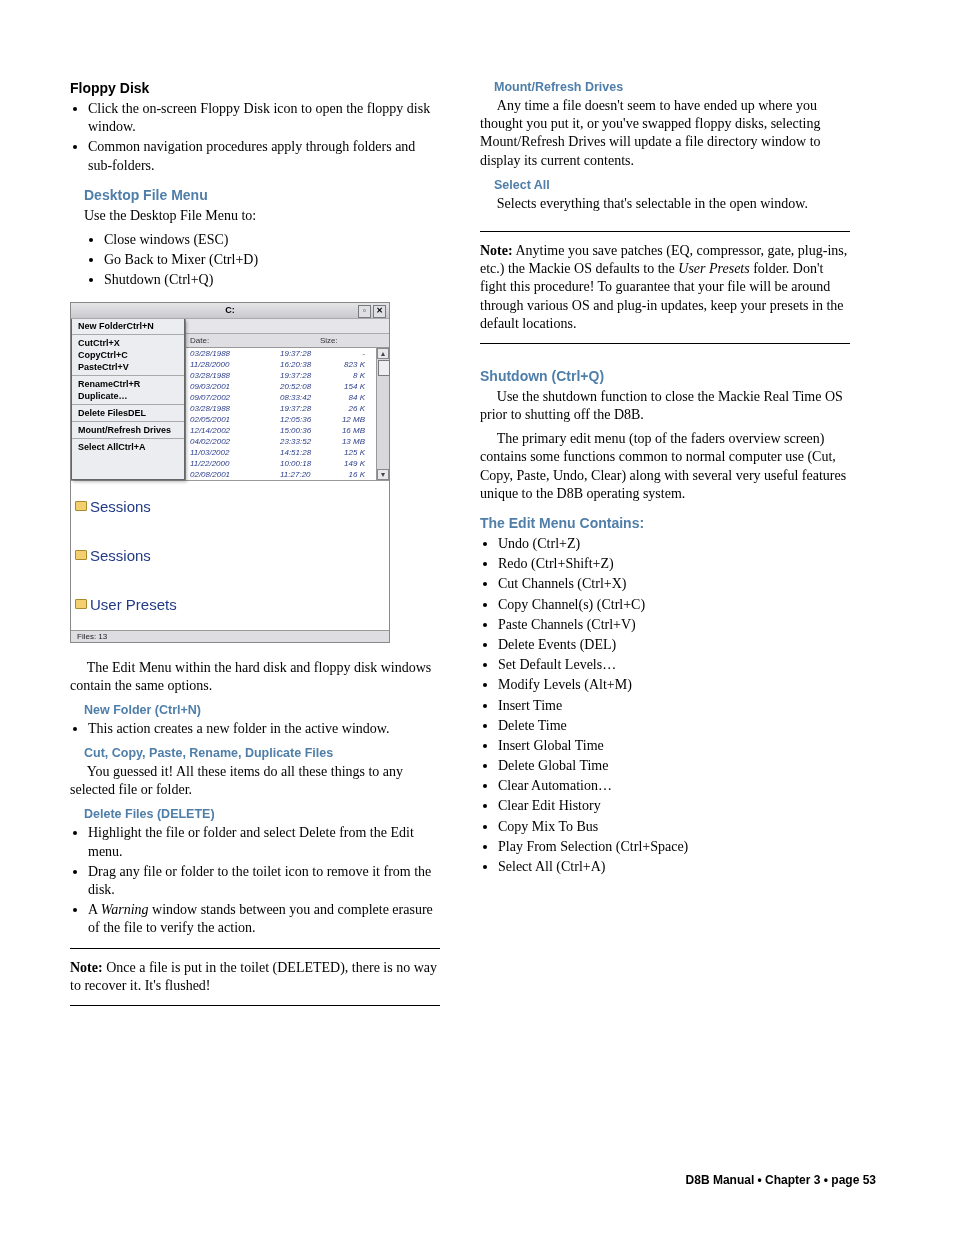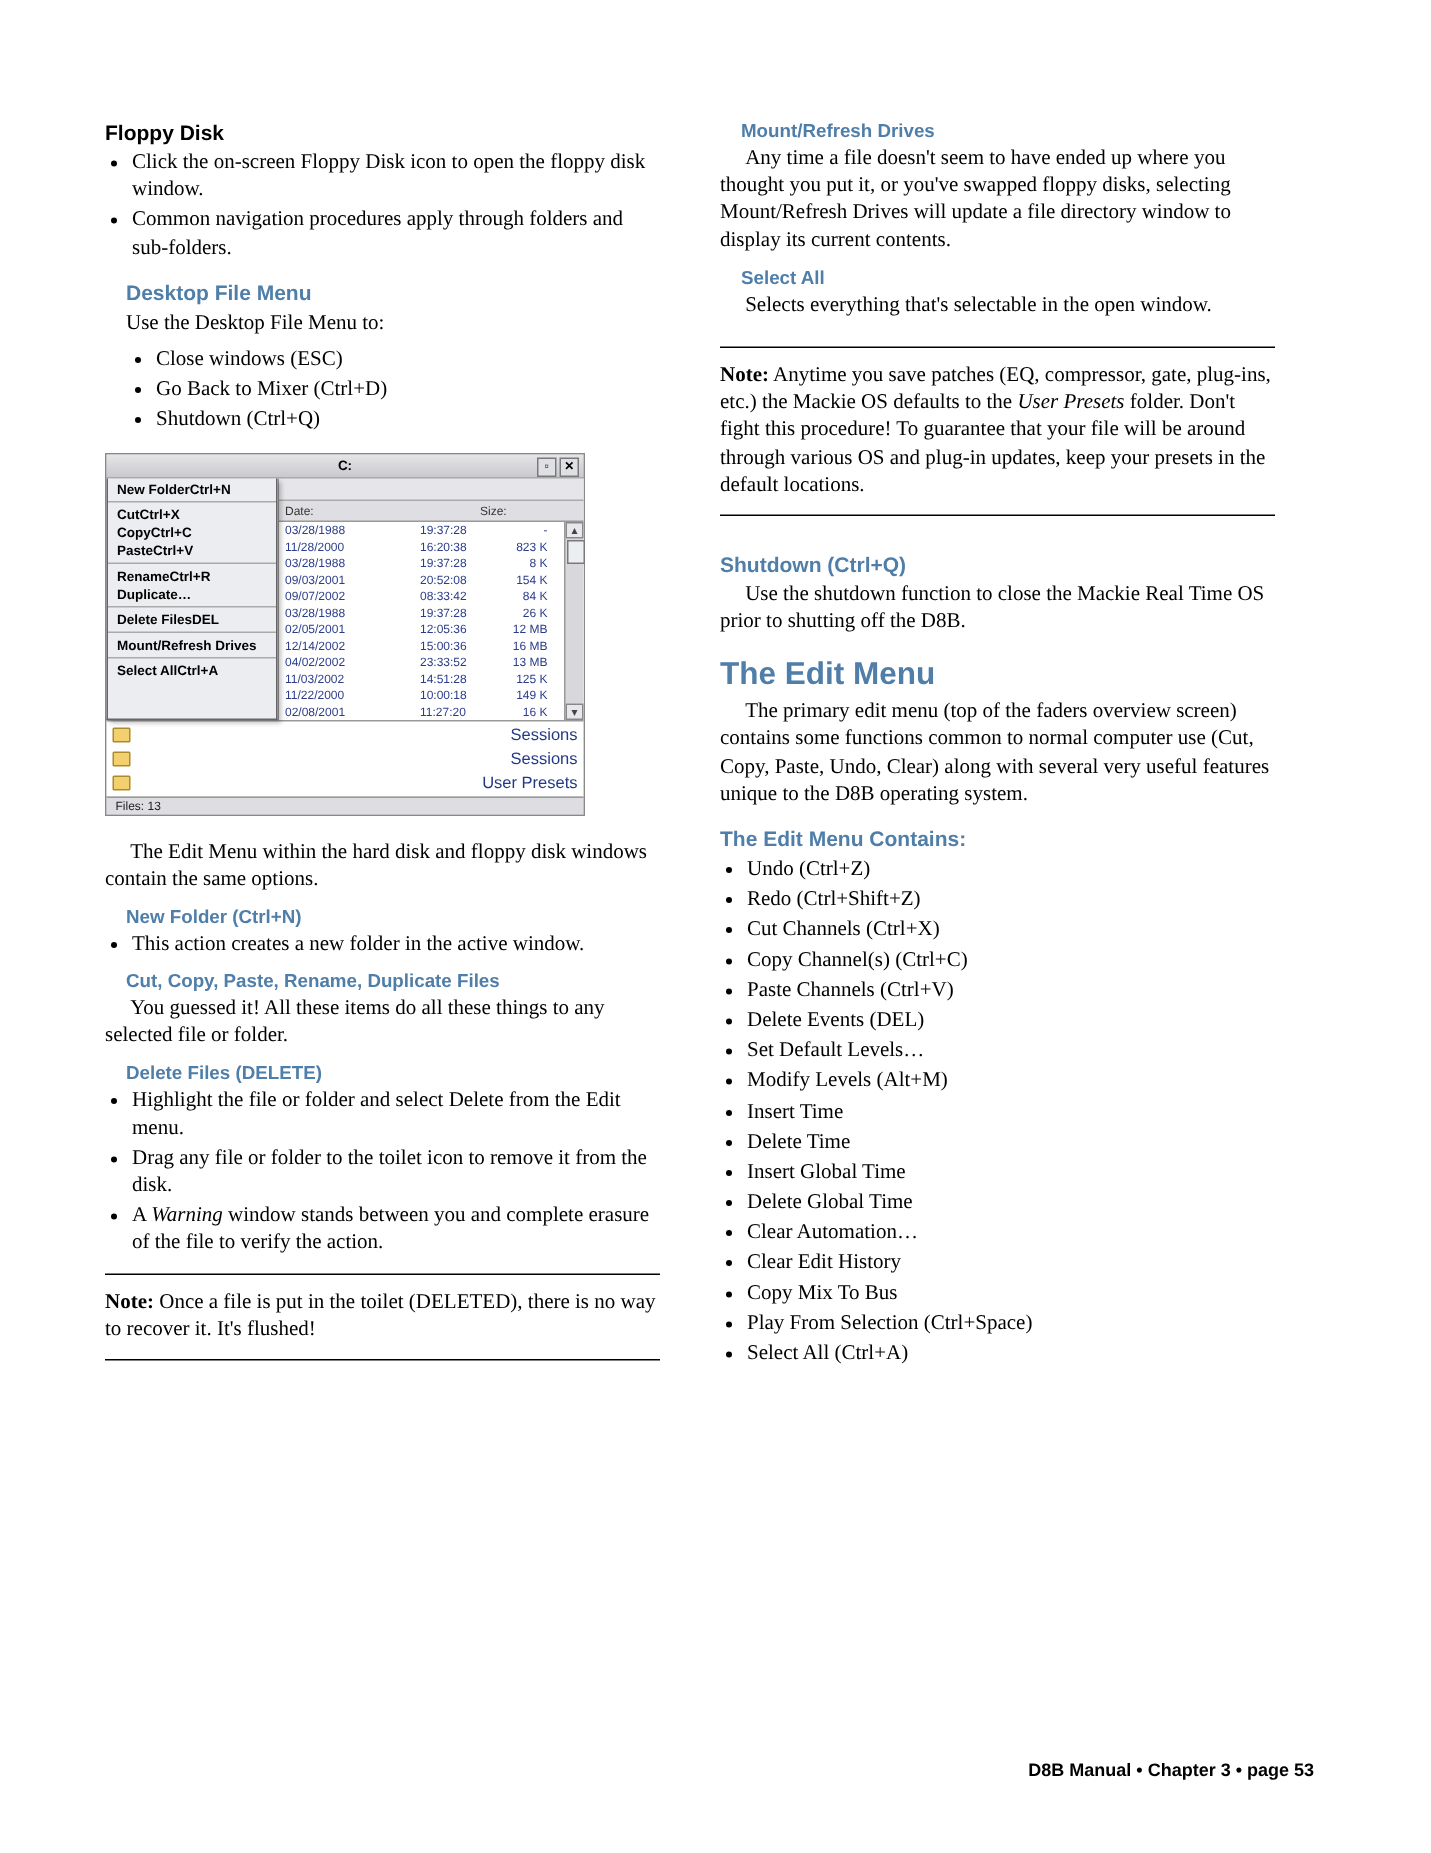--- a/index.html
+++ b/index.html
@@ -166,21 +166,21 @@
     color: #333;
   }
   .file-head .c-date { width: 130px; }
   .file-head .c-size { width: 50px; }
   .flist {
     flex: 1;
     background: #fff;
     position: relative;
     display: flex;
   }
-  .flist-inner { flex: 1; }
+  .flist-inner { flex: 1; font-style: italic; }
   .frow {
     display: flex;
     font-size: 8px;
     padding: 1px 4px;
     color: #2b3d8a;
   }
   .frow .c-date { width: 90px; }
   .frow .c-time { width: 45px; }
   .frow .c-size { width: 40px; text-align: right; padding-right:4px; }
   .scroll {
@@ -200,25 +200,24 @@
     position: absolute; left: 1px; top: 12px; width: 10px; height: 14px;
     background: #eceef2; border: 1px solid #7a7a7a;
   }
   .tree {
     background: #fff;
     border-top: 1px solid #999;
     padding: 1px 4px;
   }
   .tree-row {
     display: flex; align-items: center;
-    font-size: 11px;
+    font-size: 15px;
     color: #223a85;
     gap: 3px;
-    padding: 2px 0;
-    justify-content: space-between;
+    padding: 16px 0;
   }
   .folder-icon {
     width: 10px; height: 8px;
     background: #f4cf70;
     border: 1px solid #a98b2b;
     border-radius: 1px;
   }
   .statusbar {
     background: #dedee2;
     border-top: 1px solid #999;
@@ -423,21 +422,20 @@
       <h4>Select All</h4>
       <p>Selects everything that's selectable in the open window.</p>
 
       <div class="hr" style="margin-top:18px"></div>
       <p class="noind"><b>Note:</b><span> Anytime you save patches (EQ, compressor, gate, plug-ins, etc.) the Mackie OS defaults to the </span><em>User Presets</em><span> folder. Don't fight this procedure! To guarantee that your file will be around through various OS and plug-in updates, keep your presets in the default locations.</span></p>
       <div class="hr"></div>
 
       <h3 style="margin-top:24px">Shutdown (Ctrl+Q)</h3>
       <p>Use the shutdown function to close the Mackie Real Time OS prior to shutting off the D8B.</p>
 
-      <h1>The Edit Menu</h1>
       <p>The primary edit menu (top of the faders overview screen) contains some functions common to normal computer use (Cut, Copy, Paste, Undo, Clear) along with several very useful features unique to the D8B operating system.</p>
 
       <h3>The Edit Menu Contains:</h3>
       <ul id="contains-list">
           <li>Undo (Ctrl+Z)</li>
           <li>Redo (Ctrl+Shift+Z)</li>
           <li>Cut Channels (Ctrl+X)</li>
           <li>Copy Channel(s) (Ctrl+C)</li>
           <li>Paste Channels (Ctrl+V)</li>
           <li>Delete Events (DEL)</li>

